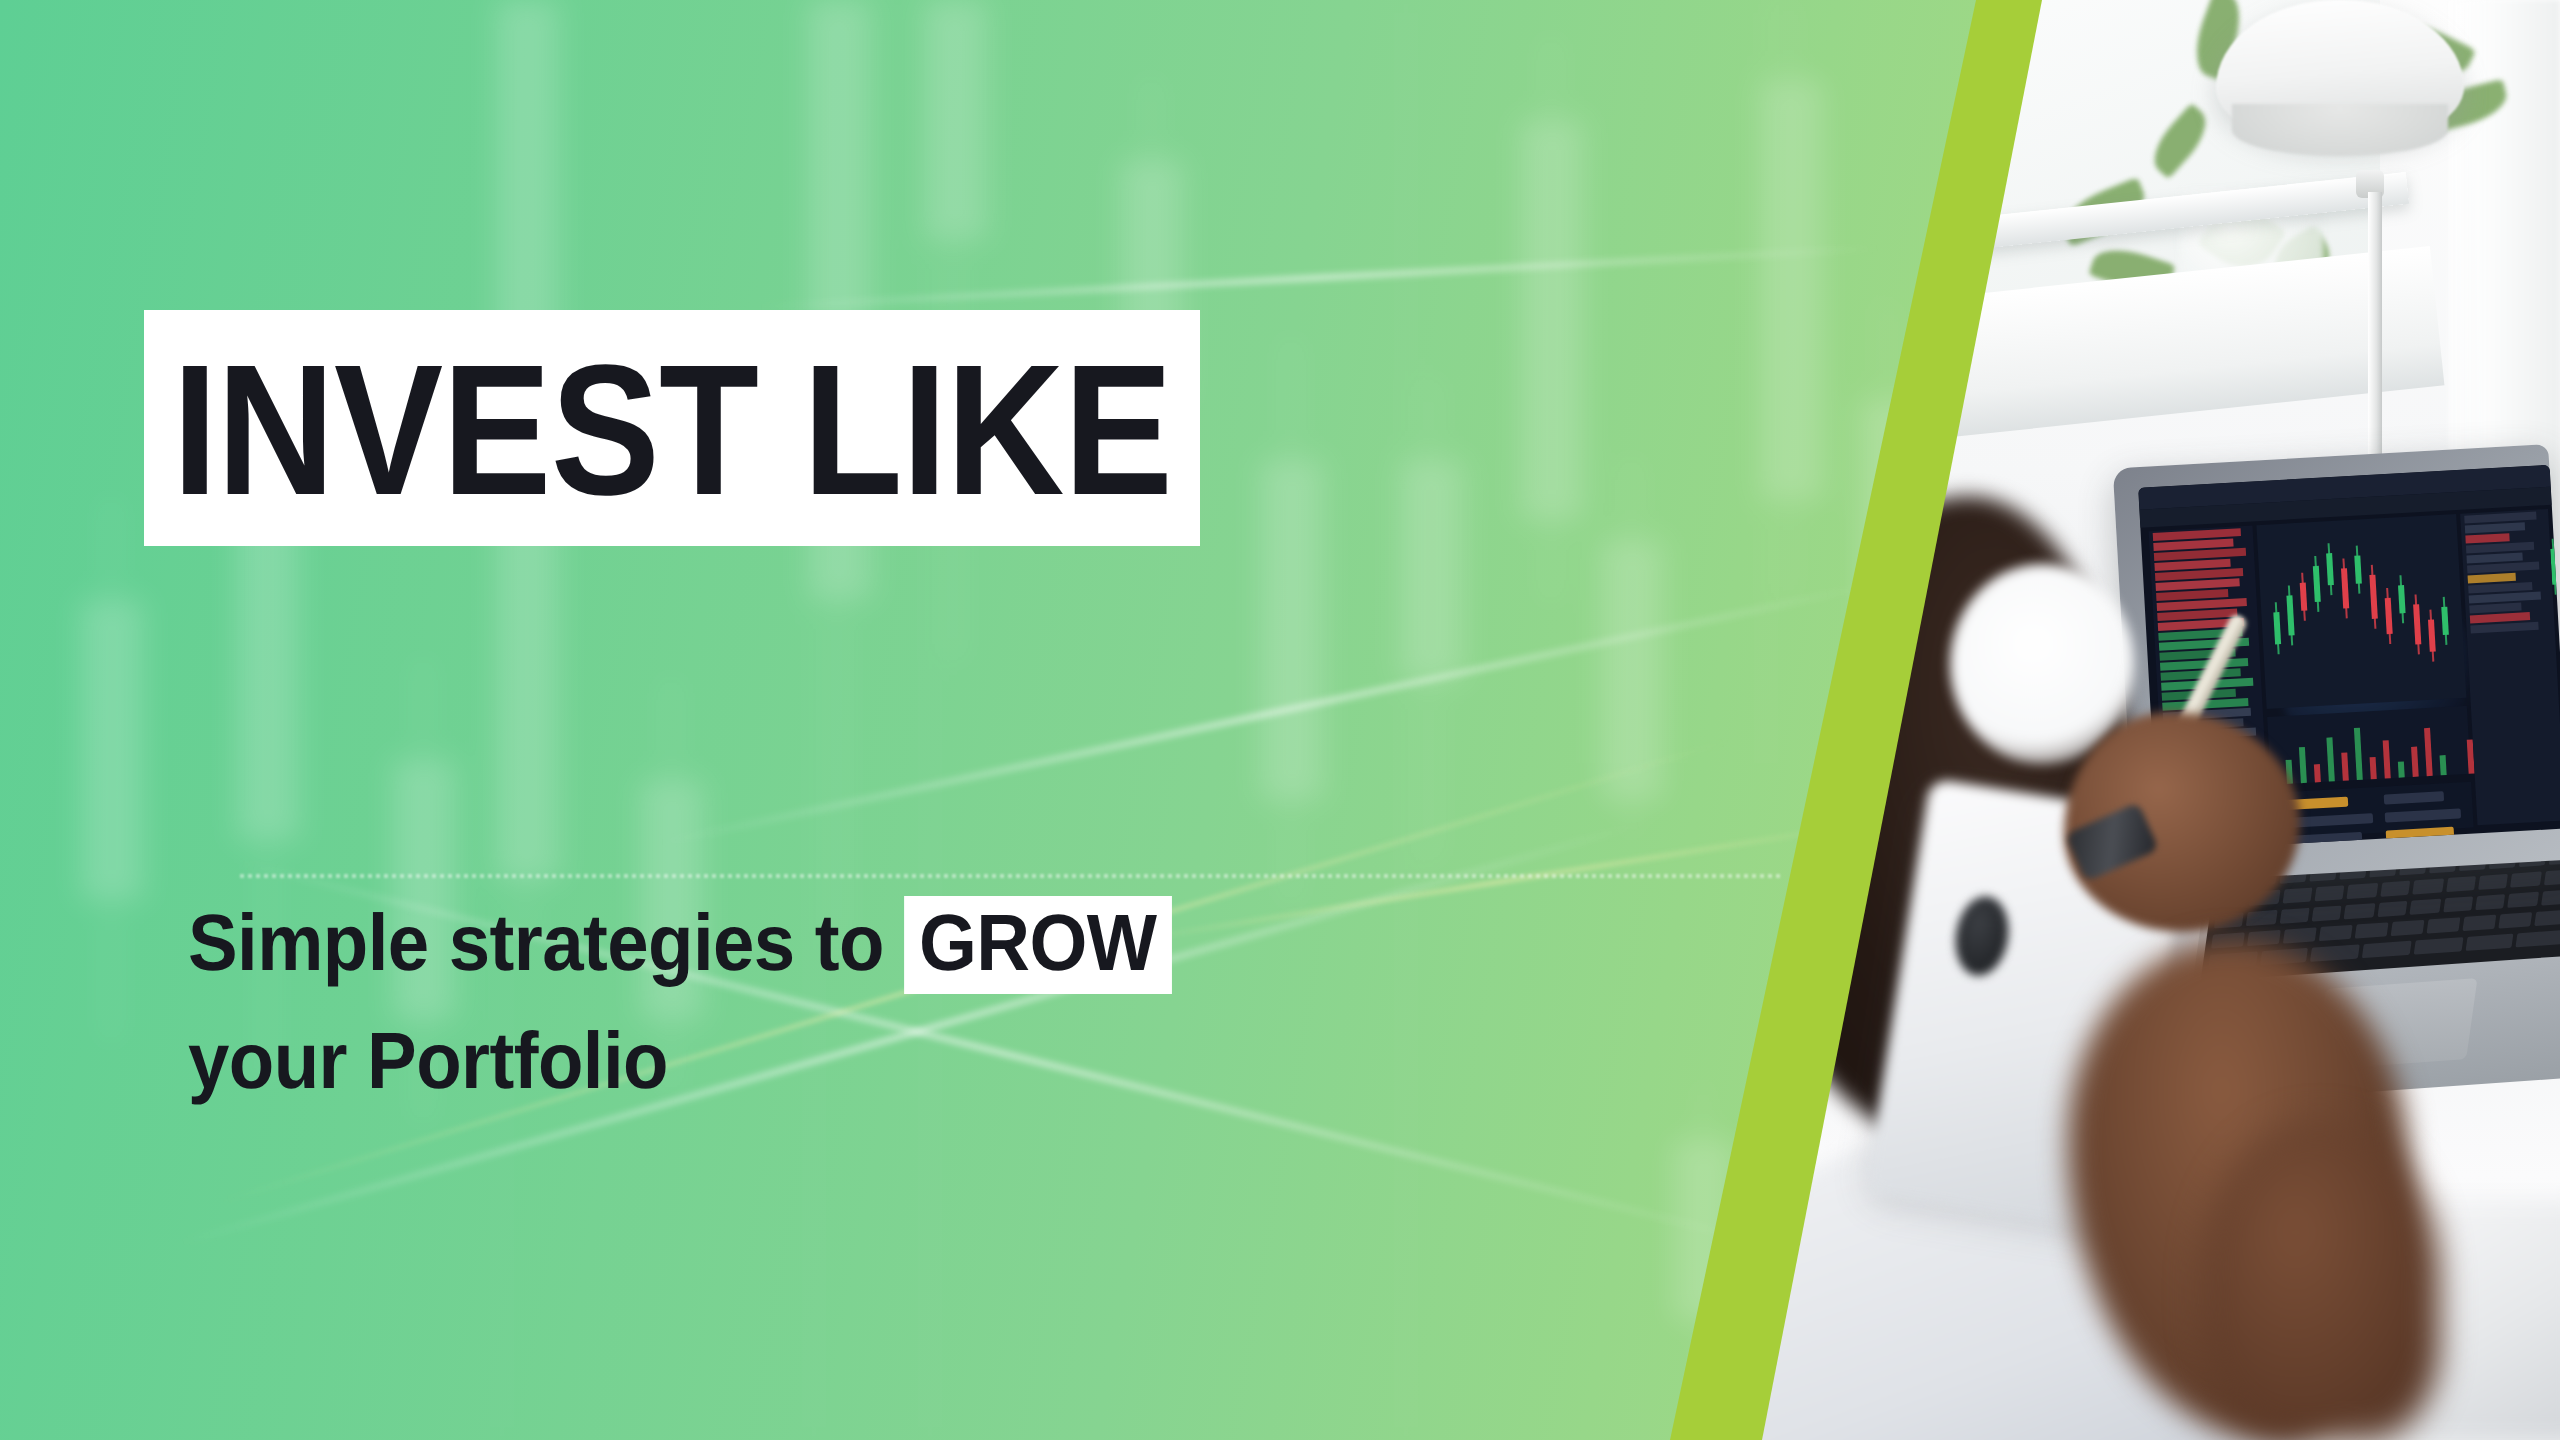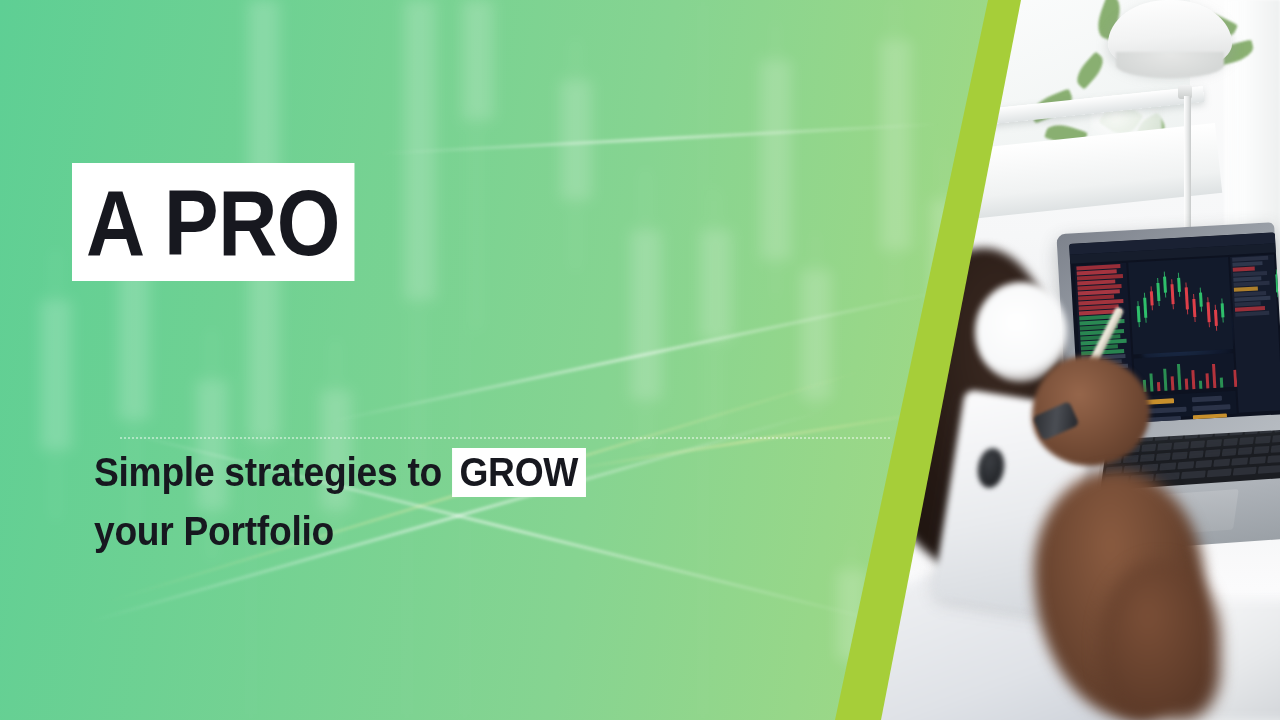--- a/index.html
+++ b/index.html
@@ -682,21 +682,21 @@
 
     <div class="trend" style="left:330px;top:420px;width:620px;transform:rotate(-12deg)"></div>
     <div class="trend" style="left:90px;top:620px;width:760px;transform:rotate(-16deg)"></div>
     <div class="trend" style="left:120px;top:430px;width:780px;transform:rotate(14deg)"></div>
     <div class="trend" style="left:380px;top:152px;width:560px;transform:rotate(-3deg)"></div>
     <div class="trend-gold" style="left:110px;top:600px;width:790px;transform:rotate(-17deg)"></div>
     <div class="trend-gold" style="left:560px;top:470px;width:380px;transform:rotate(-9deg)"></div>
     <div class="dotted" style="left:120px;top:437px;width:770px"></div>
 
     <div class="headline">
-      <div class="hl-row2"><span class="hl-line" style="background: rgb(255, 255, 255); color: rgb(23, 24, 31);">A PRO</span></div>
+      <div><span class="hl-line" style="background: rgb(255, 255, 255); color: rgb(23, 24, 31);">INVEST LIKE</span></div>
     </div>
 
     <div class="subtitle" style="color: rgb(23, 24, 31);">
       <div class="sub-line">
         <span>Simple strategies to</span>
         <span class="hilite" style="background: rgb(255, 255, 255); color: rgb(23, 24, 31);">GROW</span>
       </div>
       <div class="sub-line">your Portfolio</div>
     </div>
   </div>

